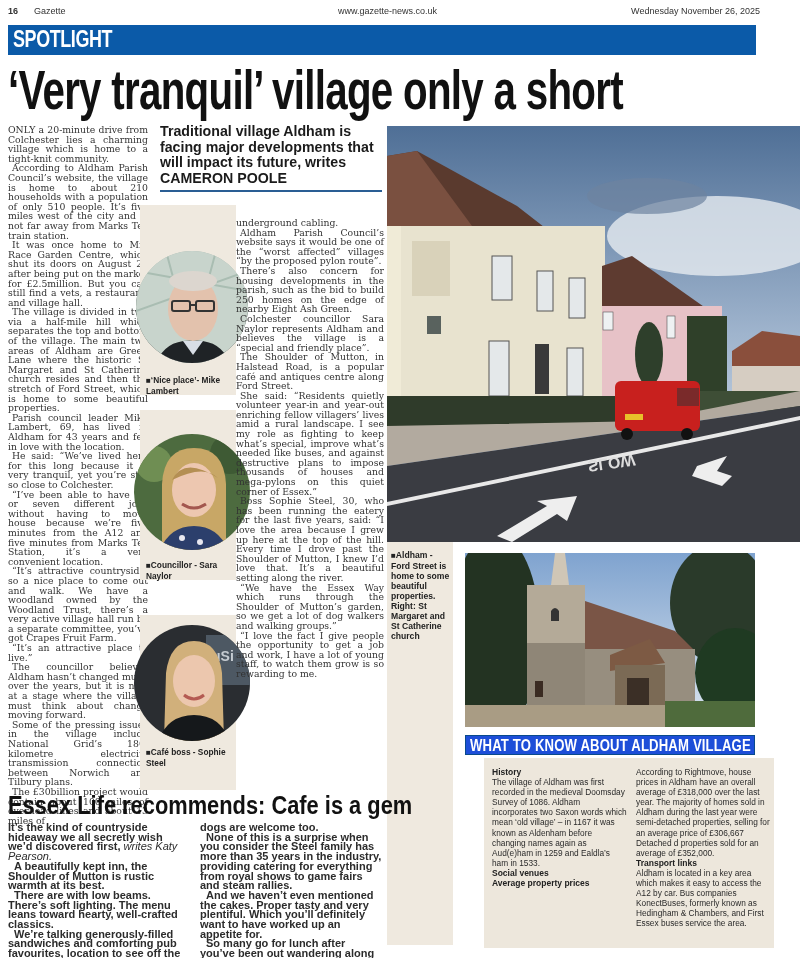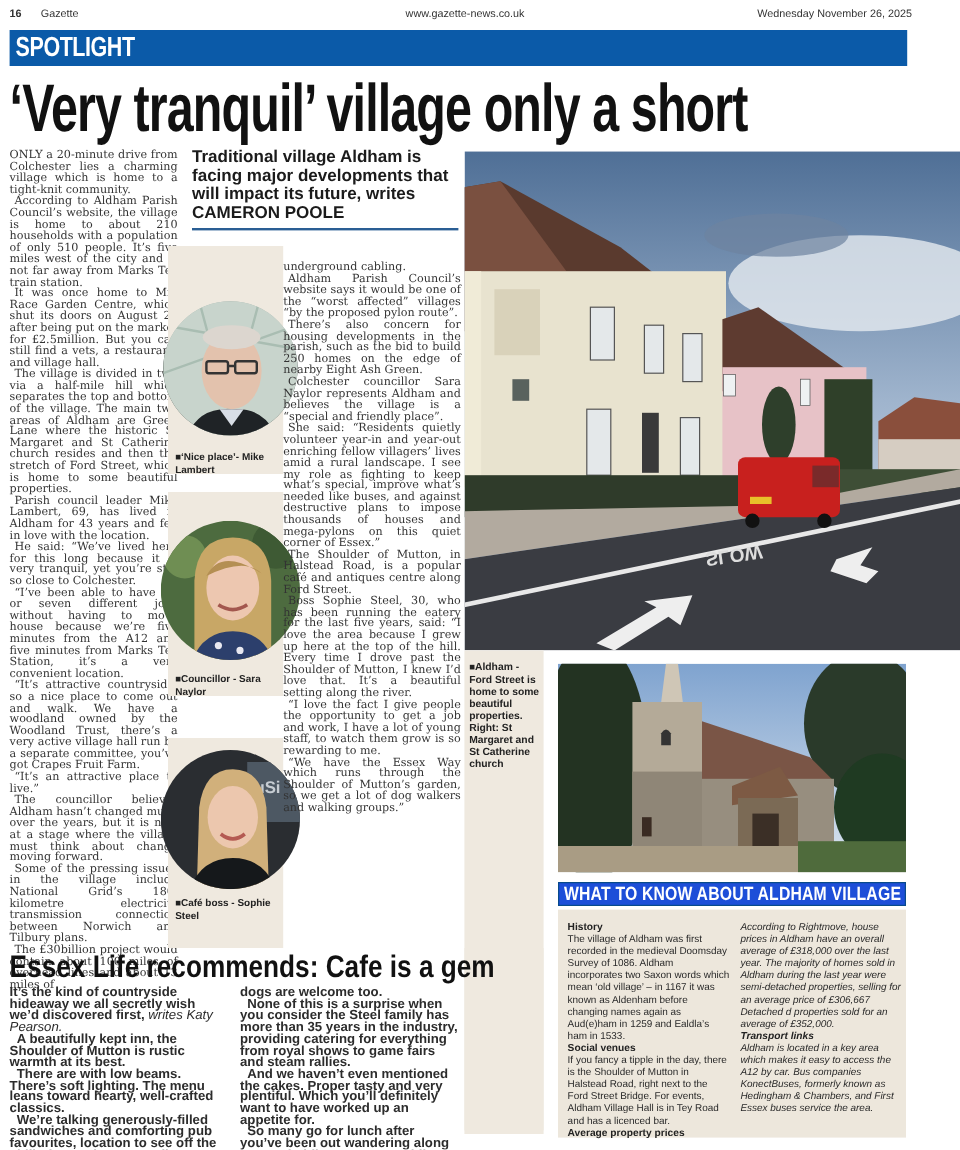--- a/index.html
+++ b/index.html
@@ -41,24 +41,24 @@
   .main-photo { top: 126px; left: 387px; width: 413px; height: 416px; overflow: hidden; }
 
   .photo-caption-panel { top: 542px; left: 387px; width: 66px; height: 400px; background: #efe9df; }
   .photo-caption-panel .caption { position: absolute; left: 4px; top: 8px; width: 60px; font-size: 8.6px; line-height: 10px; }
 
   .church-photo { top: 553px; left: 465px; width: 290px; height: 174px; overflow: hidden; }
 
   
   .factbox-title { top: 735px; left: 465px; width: 290px; height: 20px; background: #1d4ed8; border: 1px solid #084a8c; }
   .factbox-title span { position: absolute; left: 4px; top: 0px; font-family: "Liberation Sans", sans-serif; font-weight: bold; font-size: 16px; line-height: 20px; color: #fff; white-space: nowrap; transform: scaleX(0.82); transform-origin: left center; letter-spacing: 0.2px; }
-  .factbox { top: 758px; left: 465px; width: 290px; height: 190px; background: #ede7dc; padding: 8px 6px; font-family: "Liberation Sans", sans-serif; font-size: 8.3px; line-height: 10.1px; color: #2a2a2a; }
+  .factbox { top: 758px; left: 484px; width: 290px; height: 190px; background: #ede7dc; padding: 8px 6px; font-family: "Liberation Sans", sans-serif; font-size: 8.3px; line-height: 10.1px; color: #2a2a2a; }
   .factbox .fcol { position: absolute; top: 9px; width: 136px; }
   .factbox .fcol.a { left: 8px; }
-  .factbox .fcol.b { left: 152px; font-style: italic; }
+  .factbox .fcol.b { left: 152px; }
   .factbox h4 { font-size: 8.5px; font-weight: bold; color: #222; line-height: 10.1px; }
 
   
   .essex-title { top: 792px; left: 8px; width: 440px; height: 26px; white-space: nowrap; }
   .essex-title span { font-family: "Liberation Sans", sans-serif; font-weight: bold; font-size: 26px; line-height: 26px; color: #111; display: inline-block; transform: scaleX(0.84); transform-origin: left top; }
   .essex-col { font-family: "Liberation Sans", sans-serif; font-weight: bold; font-size: 11px; line-height: 9.7px; color: #2c2c2c; }
   .essex-col p { text-indent: 6px; }
   .essex-col p.first { text-indent: 0; }
   .essex-col .byline { font-weight: normal; font-style: italic; }
   .essex-a { top: 823px; left: 8px; width: 180px; }
@@ -148,25 +148,25 @@
     </svg>
   </div>
   <div class="caption abs" style="left:6px;top:132px;width:86px;">Café boss - Sophie Steel</div>
 </div>
 
 <div class="abs col-text col2">
   <p>underground cabling.</p>
   <p>Aldham Parish Council’s website says it would be one of the “worst affected” villages “by the proposed pylon route”.</p>
   <p>There’s also concern for housing developments in the parish, such as the bid to build 250 homes on the edge of nearby Eight Ash Green.</p>
   <p>Colchester councillor Sara Naylor represents Aldham and believes the village is a “special and friendly place”.</p>
+  <p>The Shoulder of Mutton, in Halstead Road, is a popular café and antiques centre along Ford Street.</p>
   <p>She said: “Residents quietly volunteer year-in and year-out enriching fellow villagers’ lives amid a rural landscape. I see my role as fighting to keep what’s special, improve what’s needed like buses, and against destructive plans to impose thousands of houses and mega-pylons on this quiet corner of Essex.”</p>
-  <p>The Shoulder of Mutton, in Halstead Road, is a popular café and antiques centre along Ford Street.</p>
   <p>Boss Sophie Steel, 30, who has been running the eatery for the last five years, said: “I love the area because I grew up here at the top of the hill. Every time I drove past the Shoulder of Mutton, I knew I’d love that. It’s a beautiful setting along the river.</p>
+  <p>“We have the Essex Way which runs through the Shoulder of Mutton’s garden, so we get a lot of dog walkers and walking groups.”</p>
   <p>“I love the fact I give people the opportunity to get a job and work, I have a lot of young staff, to watch them grow is so rewarding to me.</p>
-  <p>“We have the Essex Way which runs through the Shoulder of Mutton’s garden, so we get a lot of dog walkers and walking groups.”</p>
 </div>
 
 <div class="abs main-photo">
   <svg width="413" height="416" viewBox="0 0 413 416">
     <defs>
       <linearGradient id="sky" x1="0" y1="0" x2="0" y2="1">
         <stop offset="0" stop-color="#4f6f96"></stop>
         <stop offset="0.5" stop-color="#9fb4cd"></stop>
         <stop offset="1" stop-color="#dde5ee"></stop>
       </linearGradient>
@@ -257,21 +257,20 @@
 </div>
 
 <div class="abs factbox-title">
   <span>WHAT TO KNOW ABOUT ALDHAM VILLAGE</span>
 </div>
 <div class="abs factbox">
   <div class="fcol a">
     <h4>History</h4>
     <p>The village of Aldham was first recorded in the medieval Doomsday Survey of 1086. Aldham incorporates two Saxon words which mean ‘old village’ – in 1167 it was known as Aldenham before changing names again as Aud(e)ham in 1259 and Ealdla’s ham in 1533.</p>
     <h4>Social venues</h4>
-    <p>If you fancy a tipple in the day, there is the Shoulder of Mutton in Halstead Road, right next to the Ford Street Bridge. For events, Aldham Village Hall is in Tey Road and has a licenced bar.</p>
     <h4>Average property prices</h4>
   </div>
   <div class="fcol b">
     <p>According to Rightmove, house prices in Aldham have an overall average of £318,000 over the last year. The majority of homes sold in Aldham during the last year were semi-detached properties, selling for an average price of £306,667 Detached d properties sold for an average of £352,000.</p>
     <h4>Transport links</h4>
     <p>Aldham is located in a key area which makes it easy to access the A12 by car. Bus companies KonectBuses, formerly known as Hedingham &amp; Chambers, and First Essex buses service the area.</p>
   </div>
 </div>
 
 <div class="abs beige-strip"></div>

